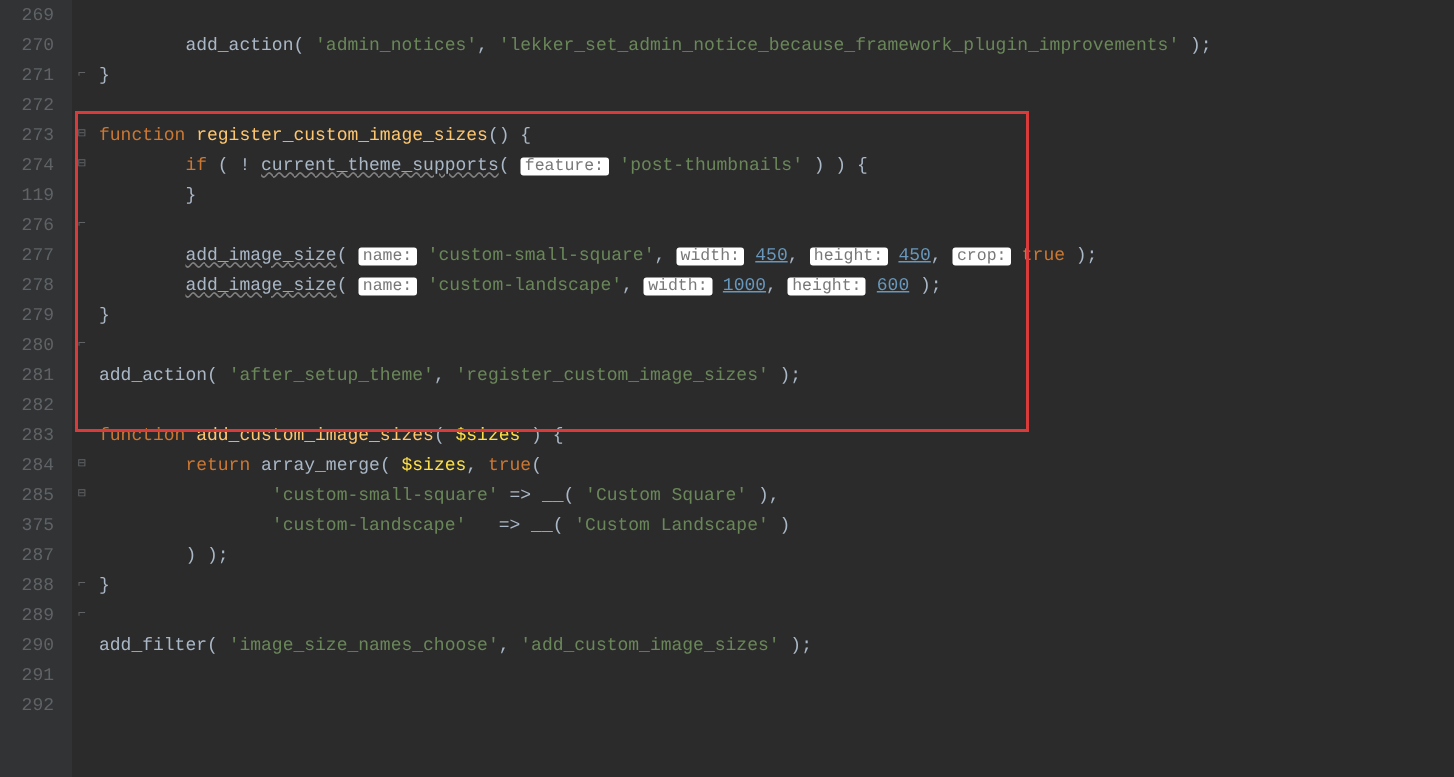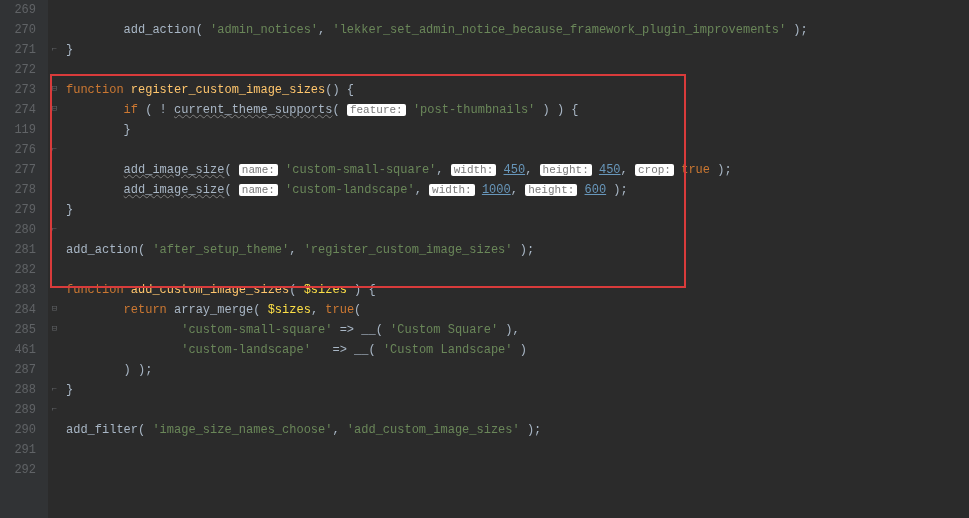--- a/index.html
+++ b/index.html
@@ -99,21 +99,21 @@
       <div class="gutter-line">276</div>
       <div class="gutter-line">277</div>
       <div class="gutter-line">278</div>
       <div class="gutter-line">279</div>
       <div class="gutter-line">280</div>
       <div class="gutter-line">281</div>
       <div class="gutter-line">282</div>
       <div class="gutter-line">283</div>
       <div class="gutter-line">284</div>
       <div class="gutter-line">285</div>
-      <div class="gutter-line">461</div>
+      <div class="gutter-line">375</div>
       <div class="gutter-line">287</div>
       <div class="gutter-line">288</div>
       <div class="gutter-line">289</div>
       <div class="gutter-line">290</div>
       <div class="gutter-line">291</div>
       <div class="gutter-line">292</div>
     </div>
   <div class="fold-col" id="foldcol">
       <div class="fold-mark" style="top: 45px;">⌐</div>
       <div class="fold-mark" style="top: 85px;">⊟</div>

